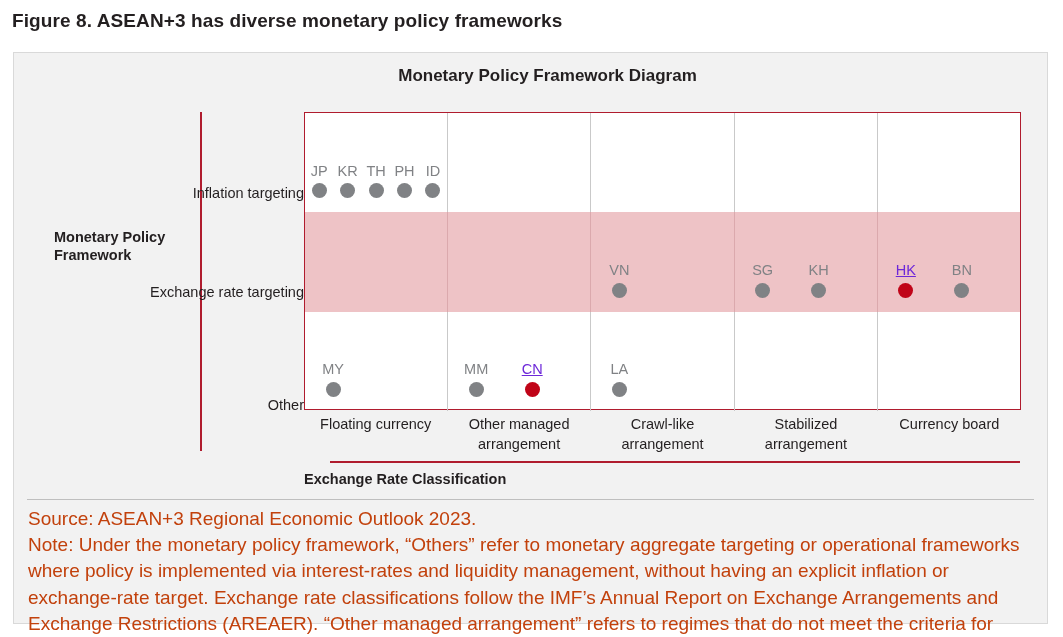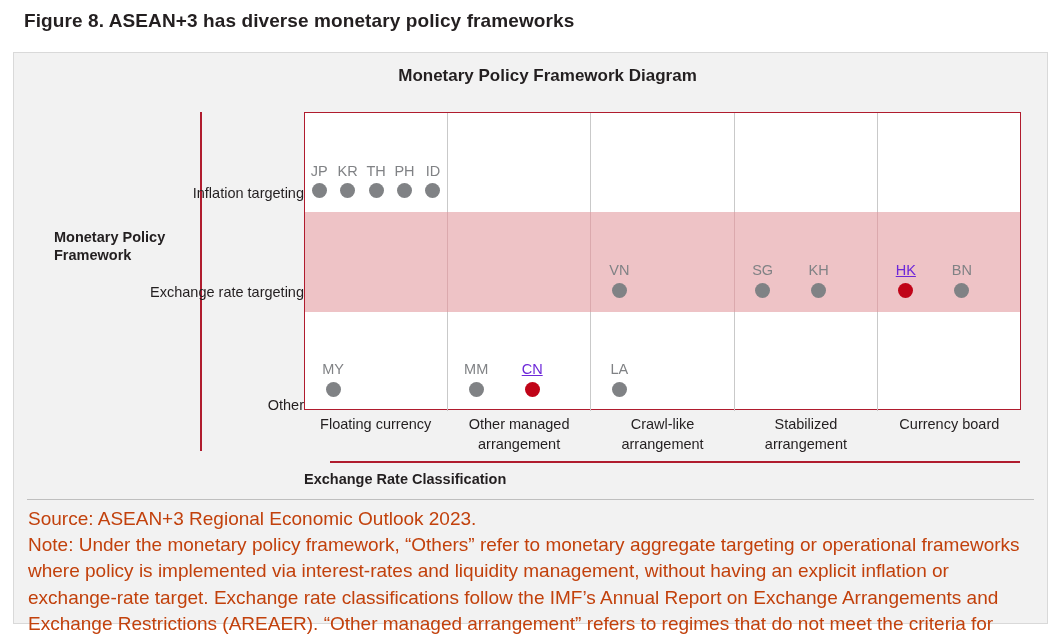--- a/index.html
+++ b/index.html
@@ -14,21 +14,21 @@
     color: #231f20;
     overflow: hidden;
   }
   .page {
     position: relative;
     width: 1063px;
     height: 637px;
   }
   .figure-title {
     position: absolute;
-    left: 24px;
+    left: 12px;
     top: 10px;
     font-size: 19px;
     font-weight: bold;
     color: #231f20;
     letter-spacing: 0.1px;
   }
   .panel {
     position: absolute;
     left: 13px;
     top: 52px;

